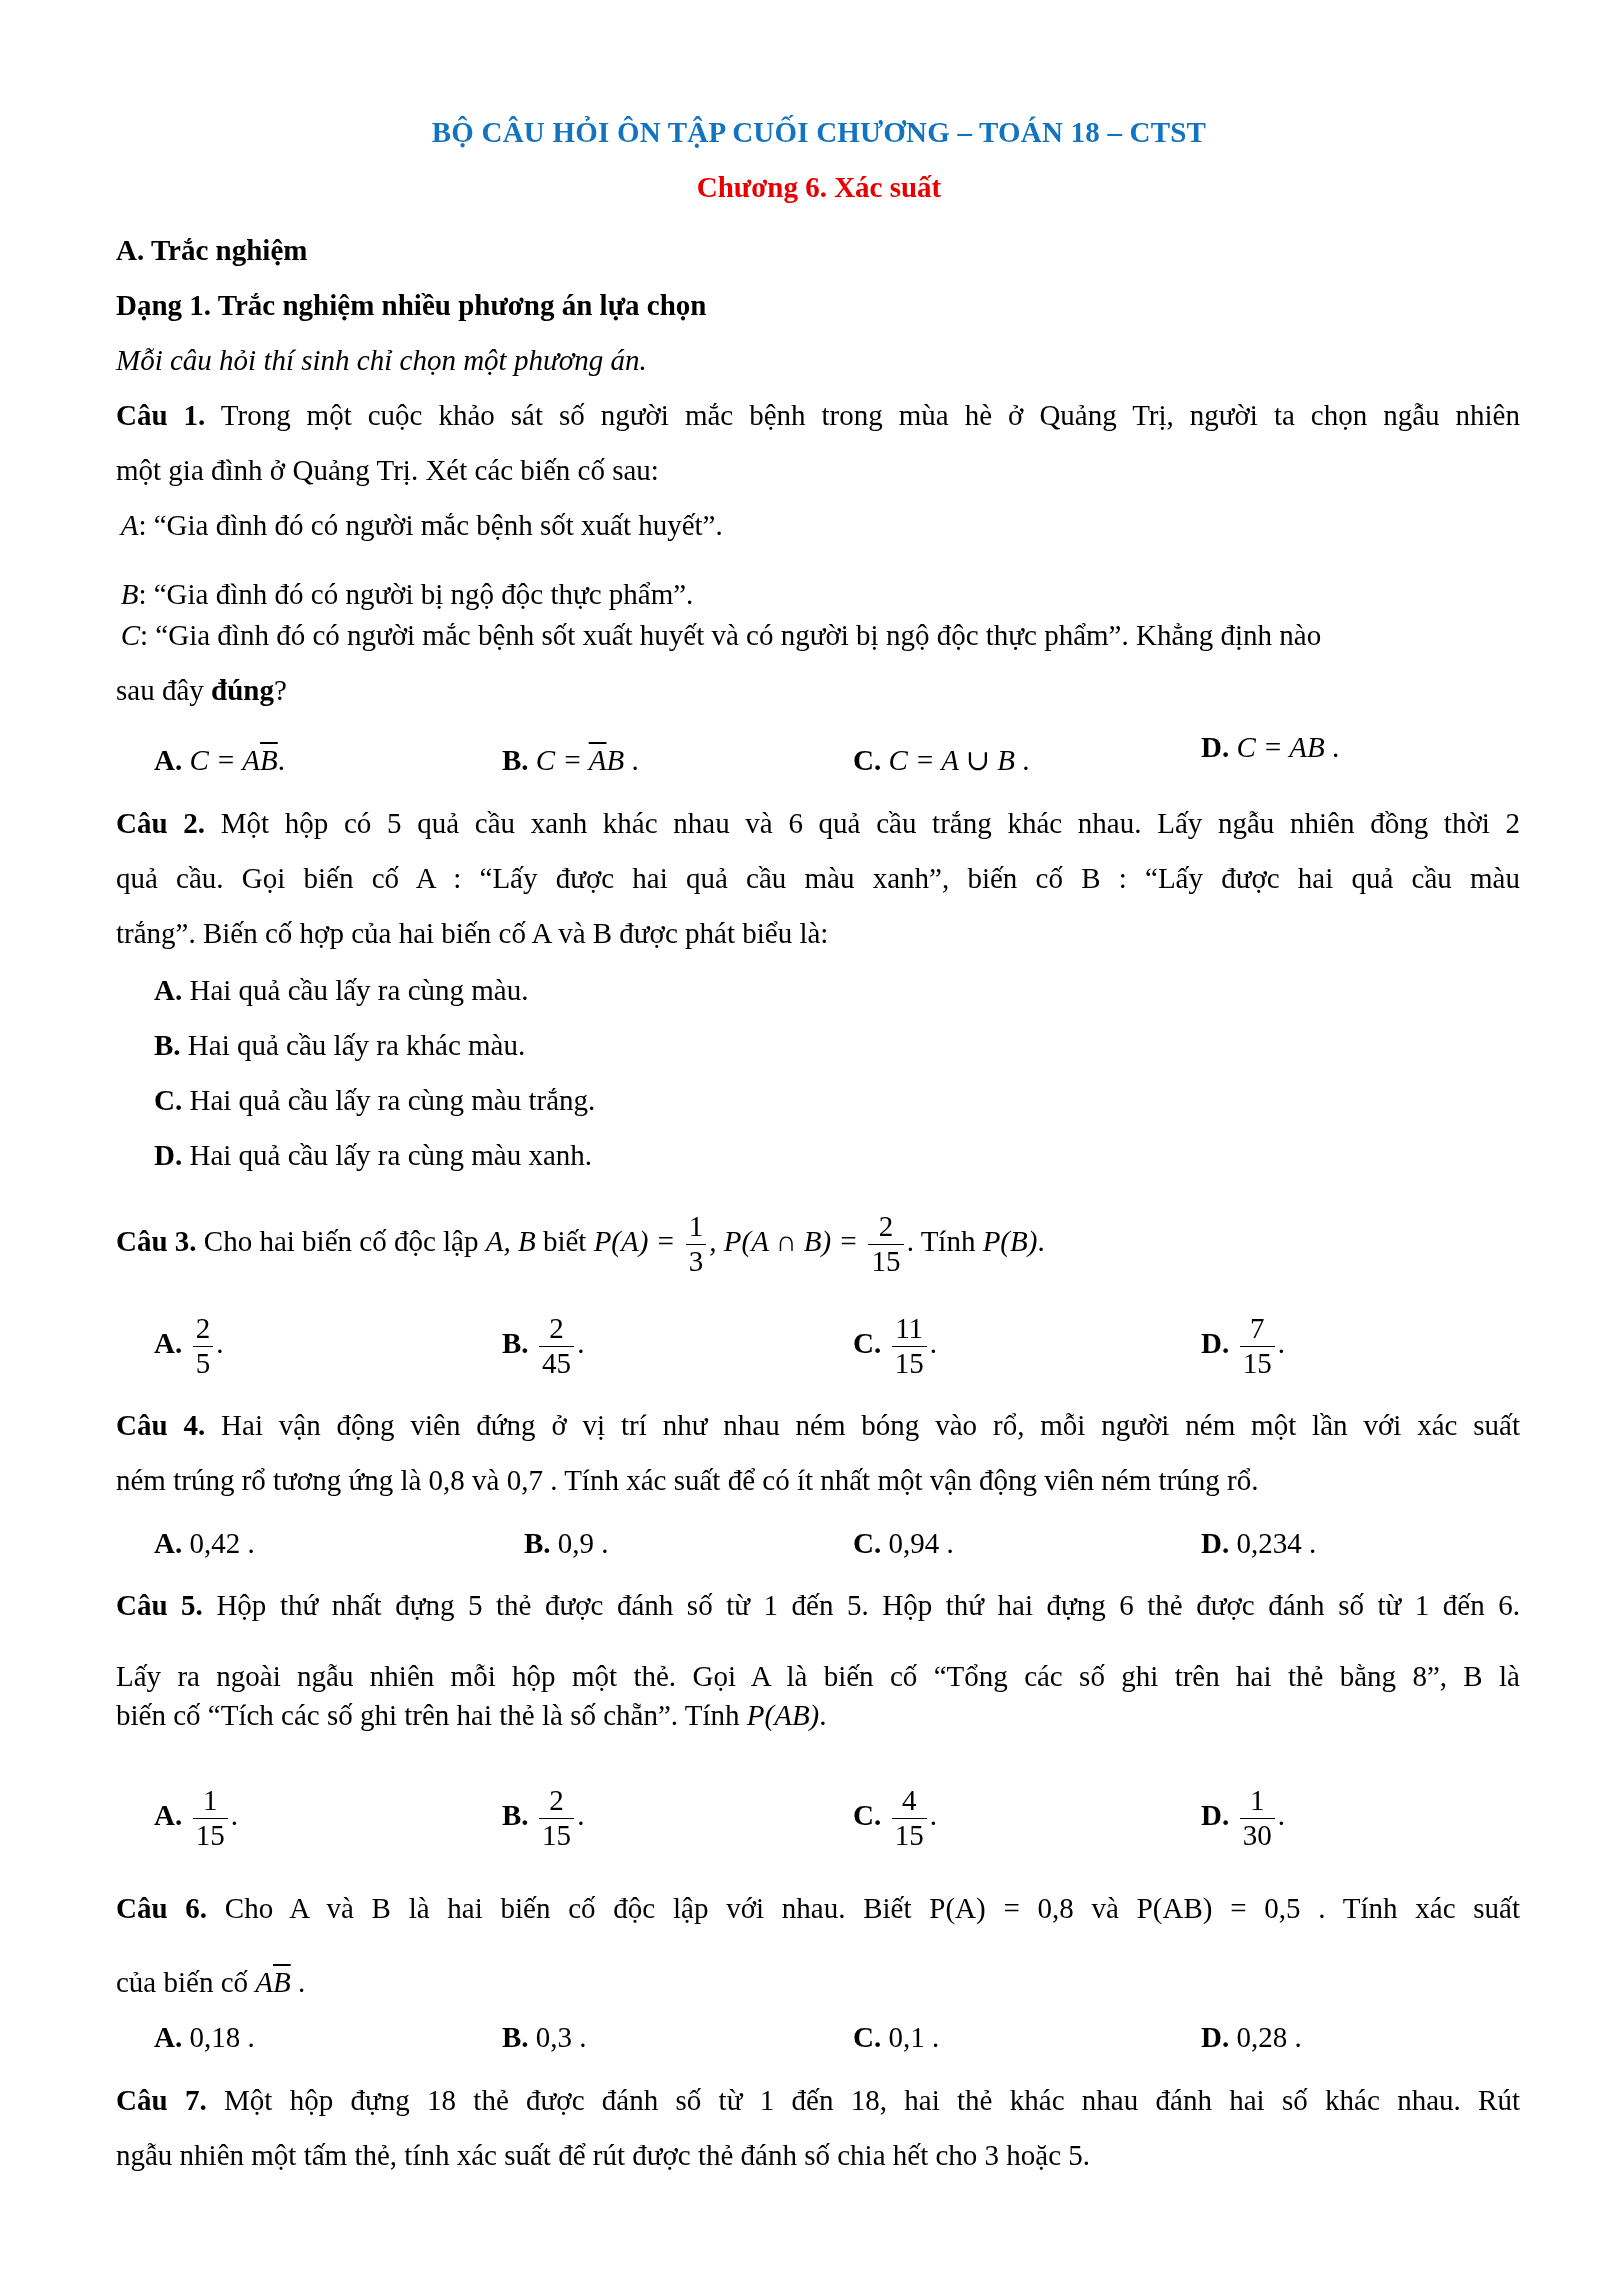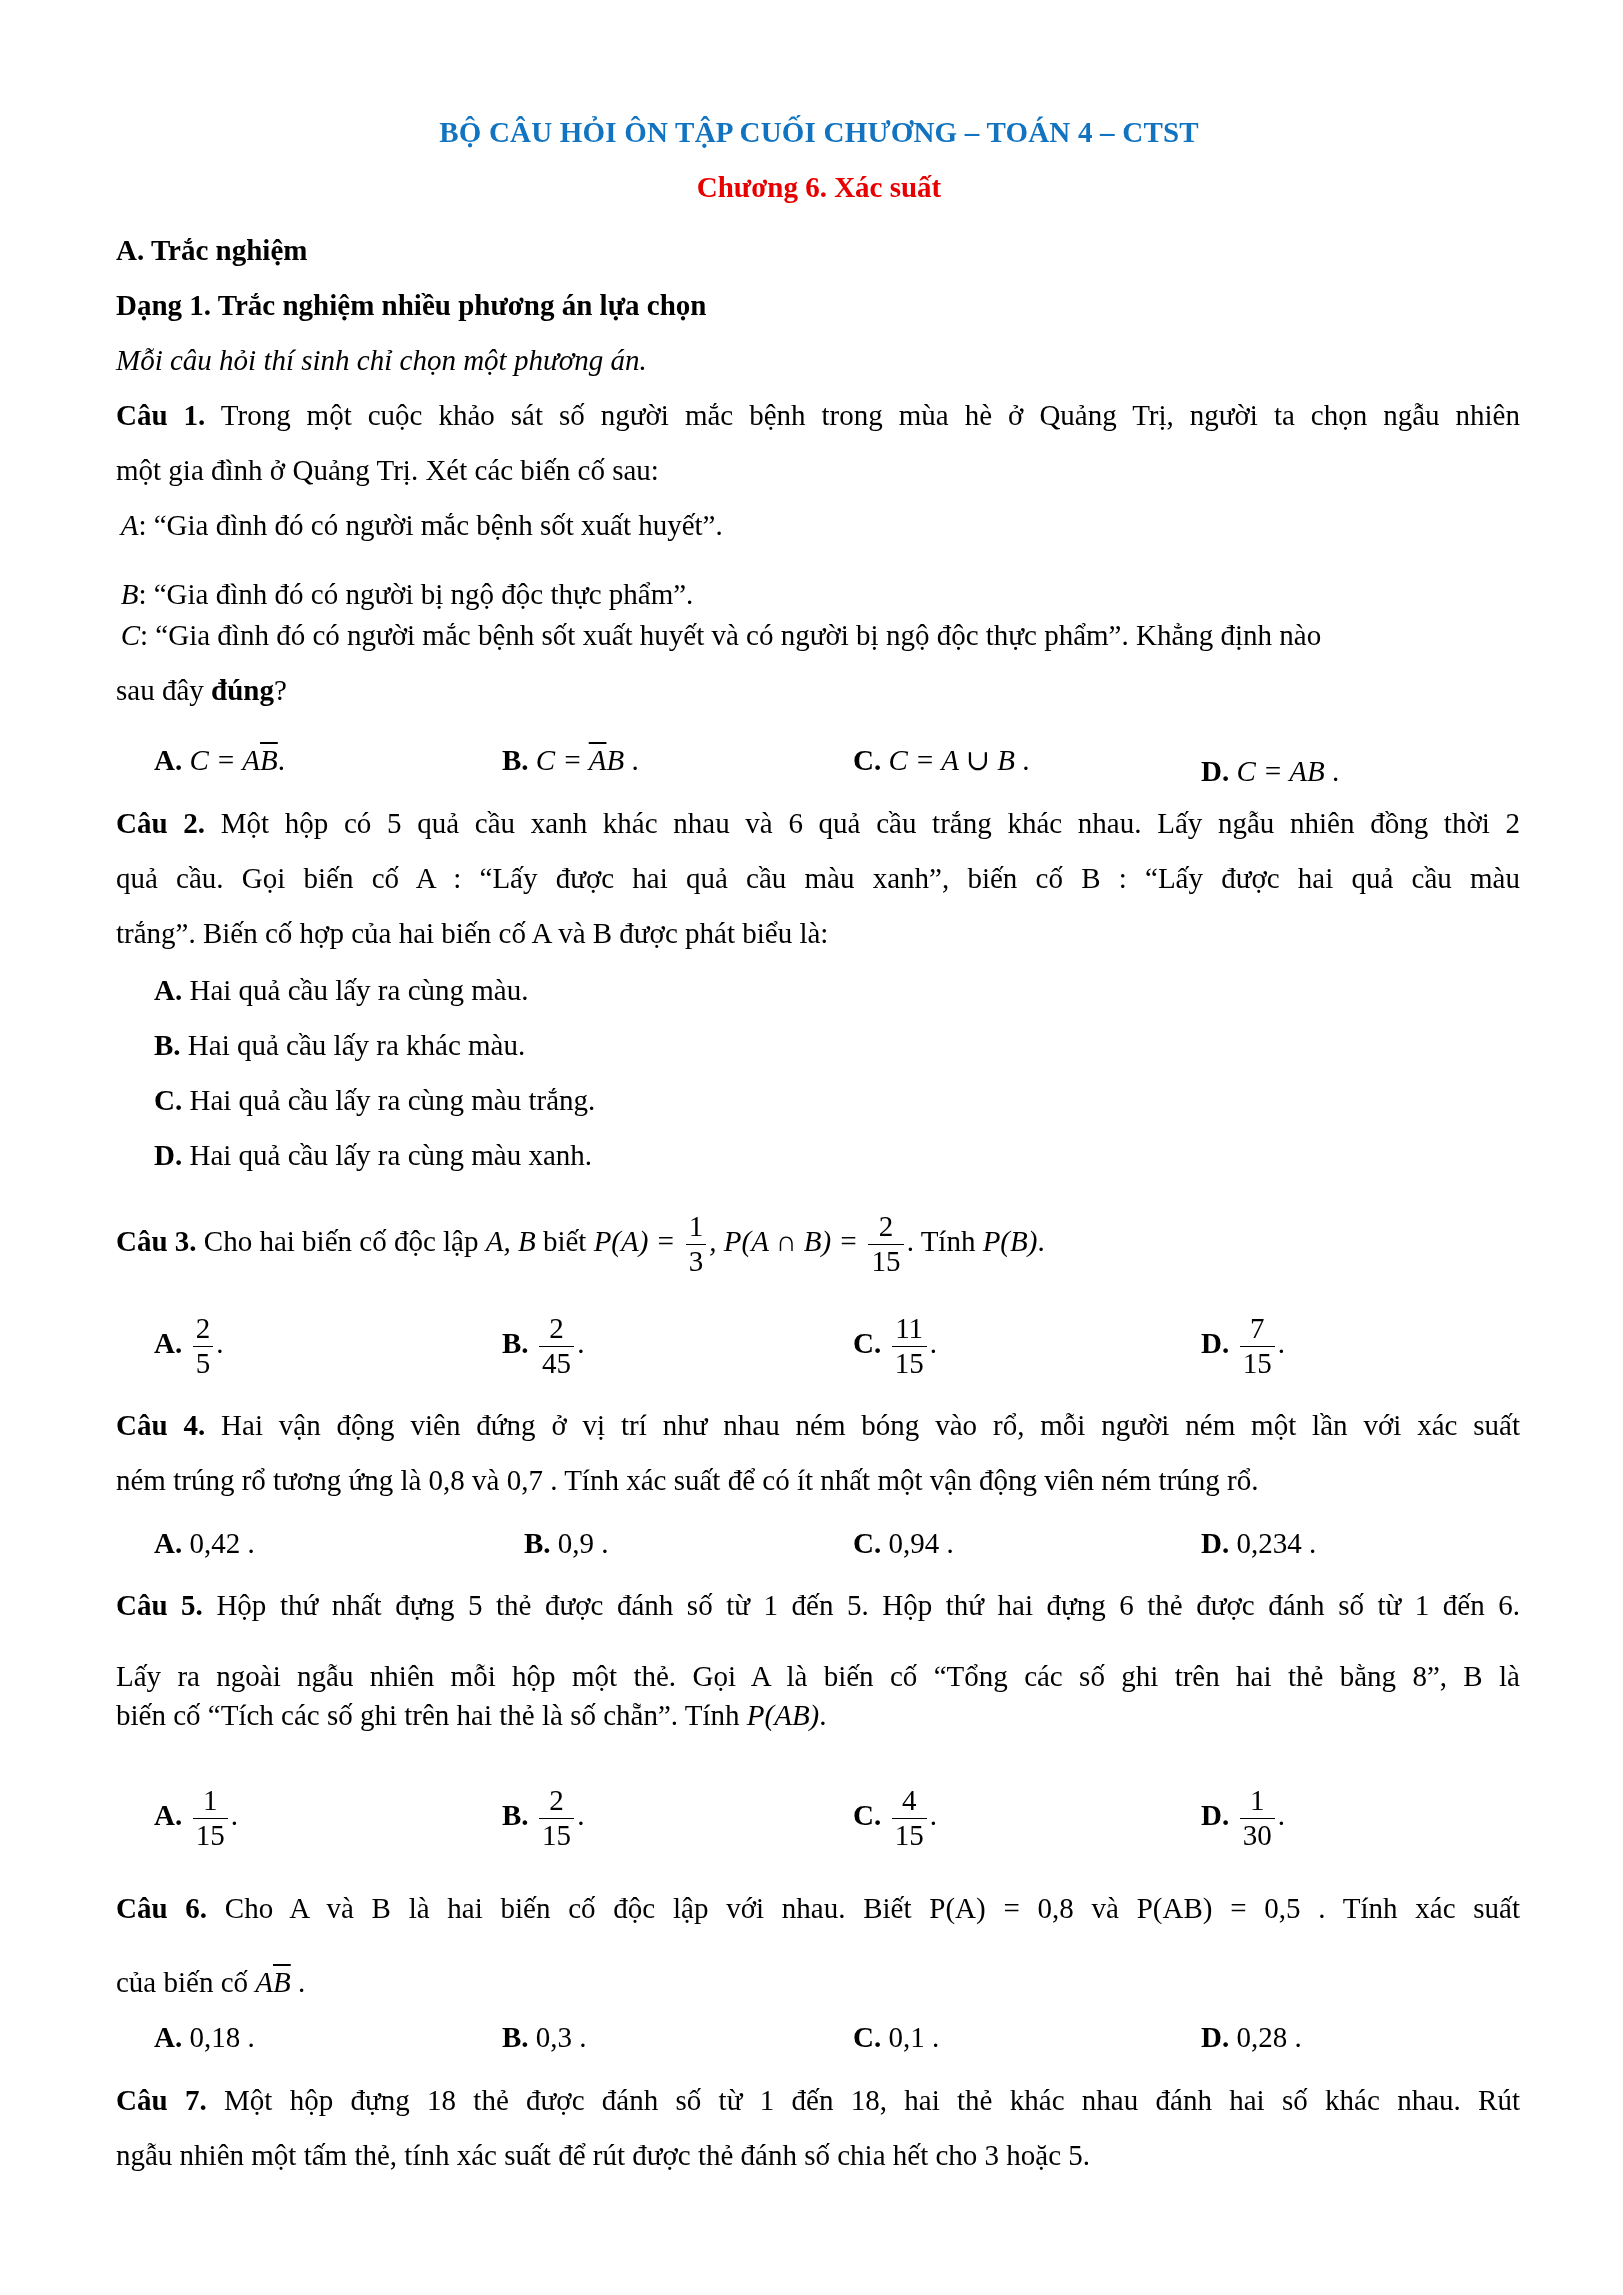--- a/index.html
+++ b/index.html
@@ -76,21 +76,21 @@
     .frac .den {
       display: block;
       padding: 2.4px 3.1px 0 3.1px;
     }
   </style>
 </head>
 <body>
 
 <div class="page">
 
-  <div class="doc-title">BỘ CÂU HỎI ÔN TẬP CUỐI CHƯƠNG – TOÁN 4 – CTST</div>
+  <div class="doc-title">BỘ CÂU HỎI ÔN TẬP CUỐI CHƯƠNG – TOÁN 18 – CTST</div>
   <div class="doc-subtitle">Chương 6. Xác suất</div>
 
   <div class="line bold" style="top:231px;">A. Trắc nghiệm</div>
   <div class="line bold" style="top:286px;">Dạng 1. Trắc nghiệm nhiều phương án lựa chọn</div>
   <div class="line italic" style="top:341px;">Mỗi câu hỏi thí sinh chỉ chọn một phương án.</div>
 
   <div>
     <div class="line just" style="top:396px;">
       <span class="bold">Câu 1.</span>
       <span>Trong một cuộc khảo sát số người mắc bệnh trong mùa hè ở Quảng Trị, người ta chọn ngẫu nhiên</span>
@@ -114,21 +114,21 @@
       <span class="m">C = A</span><span class="m ov">B</span><span>.</span>
     </div>
     <div class="opt" style="top:741px; left:386px;">
       <span class="opt-letter">B.</span>
       <span class="m">C = </span><span class="m ov">A</span><span class="m">B</span> <span>.</span>
     </div>
     <div class="opt" style="top:741px; left:737px;">
       <span class="opt-letter">C.</span>
       <span class="m">C = A ∪ B</span> <span>.</span>
     </div>
-    <div class="opt" style="top:752px; left:1085px;">
+    <div class="opt" style="top:728px; left:1085px;">
       <span class="opt-letter">D.</span>
       <span class="m">C = AB</span> <span>.</span>
     </div>
   </div>
 
   <div>
     <div class="line just" style="top:804px;">
       <span class="bold">Câu 2.</span>
       <span>Một hộp có 5 quả cầu xanh khác nhau và 6 quả cầu trắng khác nhau. Lấy ngẫu nhiên đồng thời 2</span>
     </div>

